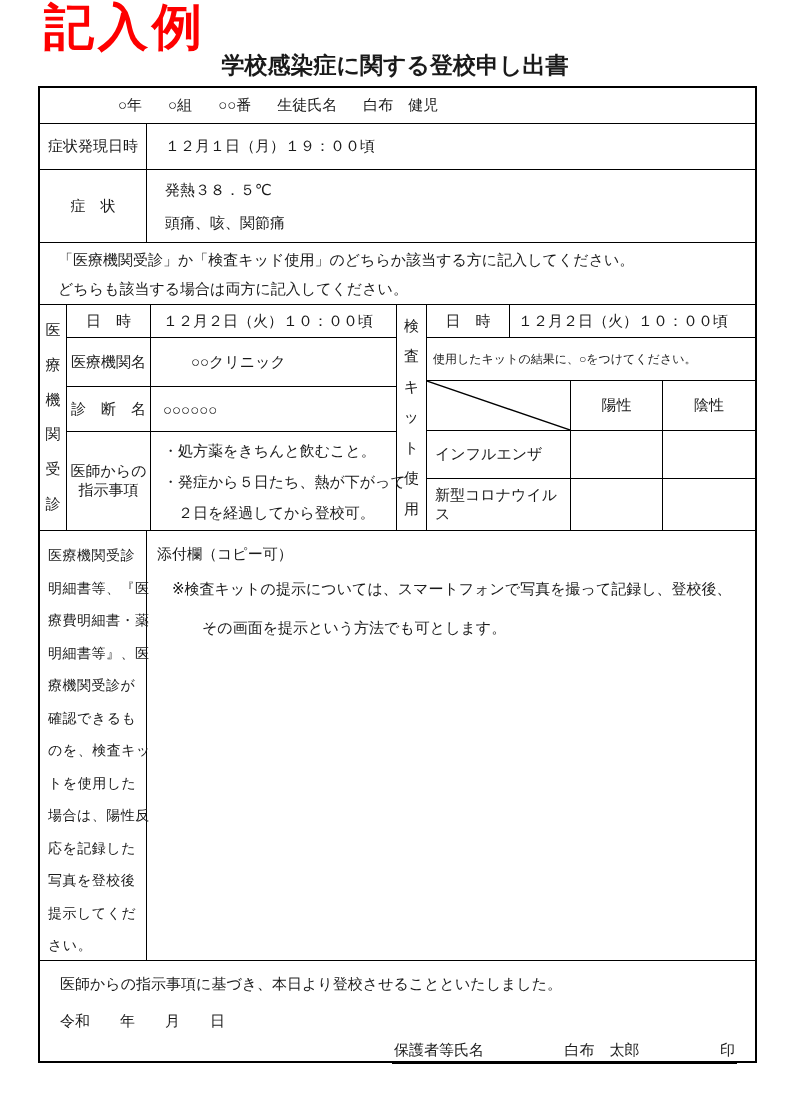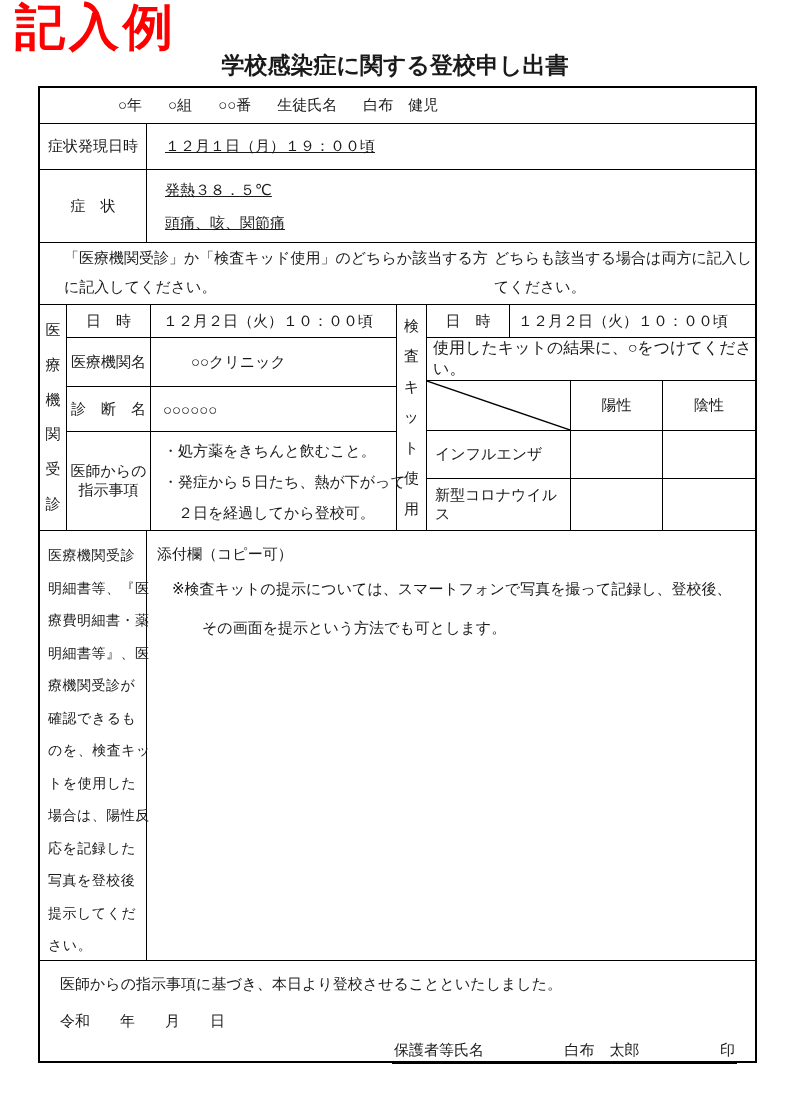--- a/index.html
+++ b/index.html
@@ -4,46 +4,46 @@
 <style>
   * { margin:0; padding:0; box-sizing:border-box; }
   html,body { width:790px; height:1118px; background:#ffffff; }
   body {
     position:relative;
     font-family:"Liberation Sans","DejaVu Sans",sans-serif;
     color:#1a1a1a;
     font-size:15px;
   }
   .stamp {
-    position:absolute; left:15px; top:0px;
+    position:absolute; left:44px; top:0px;
     font-size:50px; font-weight:bold; color:#fe0000;
     letter-spacing:4px; line-height:1.1;
   }
   .doc-title {
     position:absolute; top:50px; left:0; width:100%;
     text-align:center; font-weight:bold; font-size:23px;
   }
   .form-table {
     position:absolute; left:38px; top:86px; width:719px;
     border:2px solid #000; background:#fff;
   }
   .t-row { display:flex; border-bottom:1.5px solid #000; }
   .t-row:last-child { border-bottom:none; }
   .lbl-col {
     width:107px; flex:none; border-right:1.5px solid #000;
     display:flex; align-items:center; justify-content:center;
     text-align:center;
   }
-  .val-col { flex:1; display:flex; flex-direction:column; justify-content:center; padding-left:18px;text-decoration:underline; }
+  .val-col { flex:1; display:flex; flex-direction:column; justify-content:center; padding-left:18px; }
   .row-student { height:36px; align-items:center; }
   .student-line { display:flex; gap:26px; padding-left:78px; align-items:center; }
   .row-onset { height:46px; }
   .row-symptoms { height:73px; }
   .symptom-line { line-height:33px; }
-  .row-notice { height:62px; justify-content:center; padding-left:24px; }
+  .row-notice { height:62px; flex-direction:column; justify-content:center; padding-left:18px; }
   .notice-line { line-height:29px; }
   
   .row-medkit { height:226px; }
   .vcol {
     flex:none; display:flex; flex-direction:column;
     align-items:center; justify-content:space-evenly;
     border-right:1.5px solid #000; font-size:15px;
   }
   .vcol.med { width:27px; }
   .vcol.kit { width:30px; }
@@ -58,21 +58,21 @@
   .m-val .vline { line-height:31px; white-space:pre; }
   .mr-datetime { height:33px; }
   .mr-facility { height:49px;gap:28px; }
   .mr-diagnosis { height:45px; }
   .kit-grid { flex:1; display:flex; flex-direction:column; }
   .k-row { display:flex; border-bottom:1.5px solid #000; }
   .k-row:last-child { border-bottom:none; }
   .k-dt { height:33px; }
   .k-dt-lbl { width:83px; flex:none; border-right:1.5px solid #000; display:flex; align-items:center; justify-content:center; }
   .k-dt-val { flex:1; display:flex; align-items:center; padding-left:8px; }
-  .k-instr { height:43px; align-items:center; padding-left:6px; font-size:16px; }
+  .k-instr { height:43px; align-items:center; padding-left:6px; font-size:12px; }
   .k-head { height:50px; }
   .k-body1 { height:48px;justify-content:center; }
   .k-body2 { flex:1; }
   .kc-lbl { width:144px; flex:none; border-right:1.5px solid #000; display:flex; align-items:center; padding-left:8px; }
   .kc-head-lbl { width:144px; flex:none; border-right:1.5px solid #000; position:relative; }
   .kc-head-lbl svg { position:absolute; inset:0; width:100%; height:100%; }
   .kc-cell { width:92px; flex:none; border-right:1.5px solid #000; display:flex; align-items:center; justify-content:center; }
   .kc-cell:last-child { border-right:none; flex:1; }
   
   .row-attach { height:430px; }

